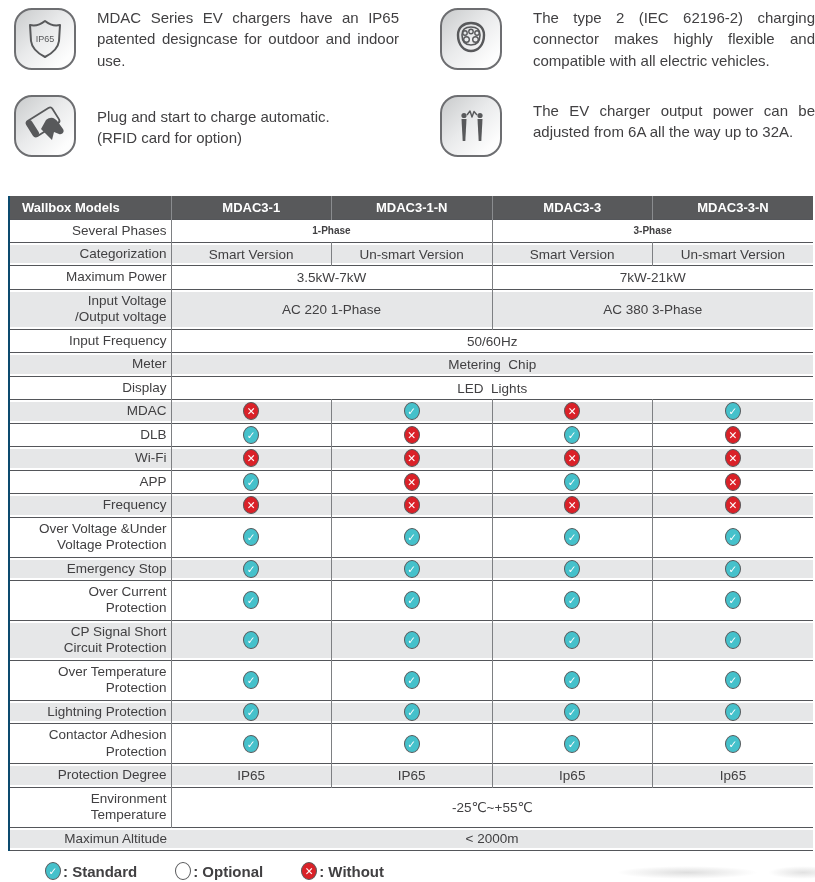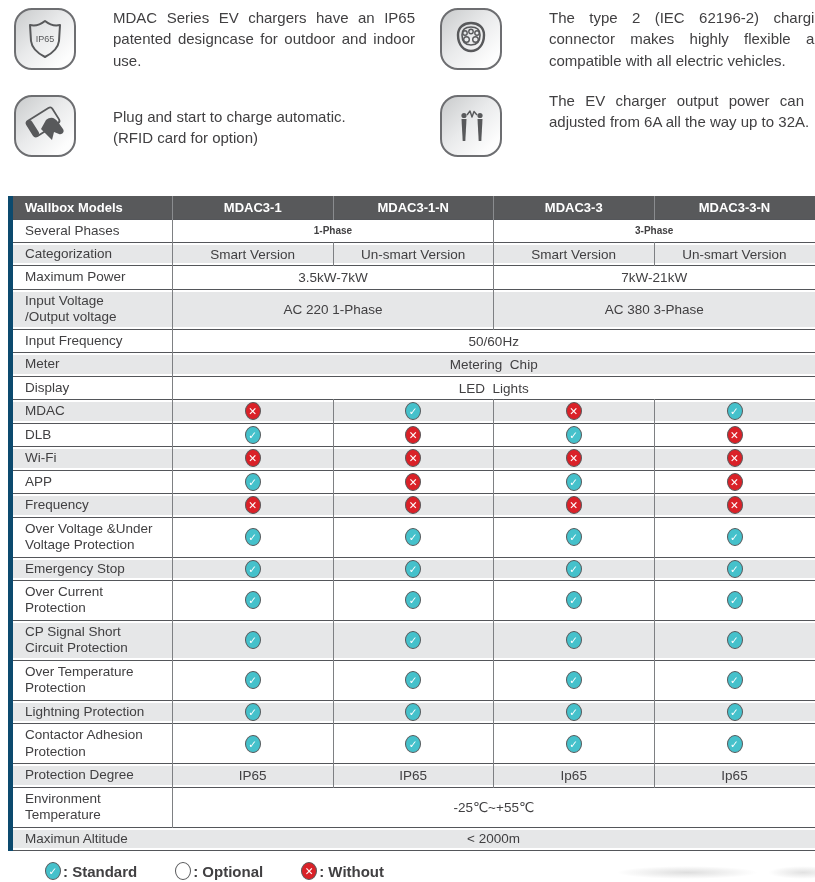--- a/index.html
+++ b/index.html
@@ -15,42 +15,42 @@
   }
   
   .features{position:relative; height:196px;}
   .tile{
     position:absolute; width:62px; height:62px; border:2px solid #6d6e71;
     border-radius:18px; background:linear-gradient(135deg,#c9cbcc 0%,#e9eaeb 45%,#fdfdfd 85%);
     display:flex; align-items:center; justify-content:center;
   }
   .ftext{
     position:absolute; font-size:15px; line-height:1.42; text-align:justify;
-    white-space:pre-line; color:var(--ink);margin-left:16px;
+    white-space:pre-line; color:var(--ink);
   }
   .t1{left:14px; top:8px;}   .x1{left:97px;  top:7px;  width:302px;}
   .t2{left:440px; top:8px;}  .x2{left:533px; top:7px;  width:282px;}
   .t3{left:14px; top:95px;}  .x3{left:97px;  top:106px; width:302px;}
-  .t4{left:440px; top:95px;} .x4{left:533px; top:90px; width:282px;}
+  .t4{left:440px; top:95px;} .x4{left:533px; top:100px; width:282px;}
   
   table{
     border-collapse:collapse; table-layout:fixed; width:804px; margin-left:8px;
-    border-left:5px solid #0c4a6e;
+    border-left:2px solid #0c4a6e;
   }
   col.c0{width:162px;} col.cv{width:160.5px;}
   thead th{
     background:var(--hdr); color:#fff; font-size:13px; font-weight:700;
     height:23px; text-align:center;
   }
   thead th:first-child{text-align:left; padding-left:12px;}
   thead th + th{border-left:1px solid #8a8c8f;}
   tbody tr{border-top:1px solid var(--hline); height:23px;}
   tbody{border-bottom:1px solid var(--hline);}
   tbody th{
-    text-align:left; font-weight:400; font-size:13.5px; color:var(--ink);
+    text-align:right; font-weight:400; font-size:13.5px; color:var(--ink);
     padding:3px 4px 3px 12px; line-height:1.22;
   }
   td.val{
     text-align:center; font-size:13.5px; color:var(--ink);
     border-left:1px solid var(--vline); padding:2px; white-space:pre-wrap;
   }
   td.val.bold{font-weight:700; font-size:10px;}
   tr.shade th, tr.shade td{
     background:var(--shade);
     box-shadow:inset 0 2px 0 #fff, inset 0 -2px 0 #fff;

